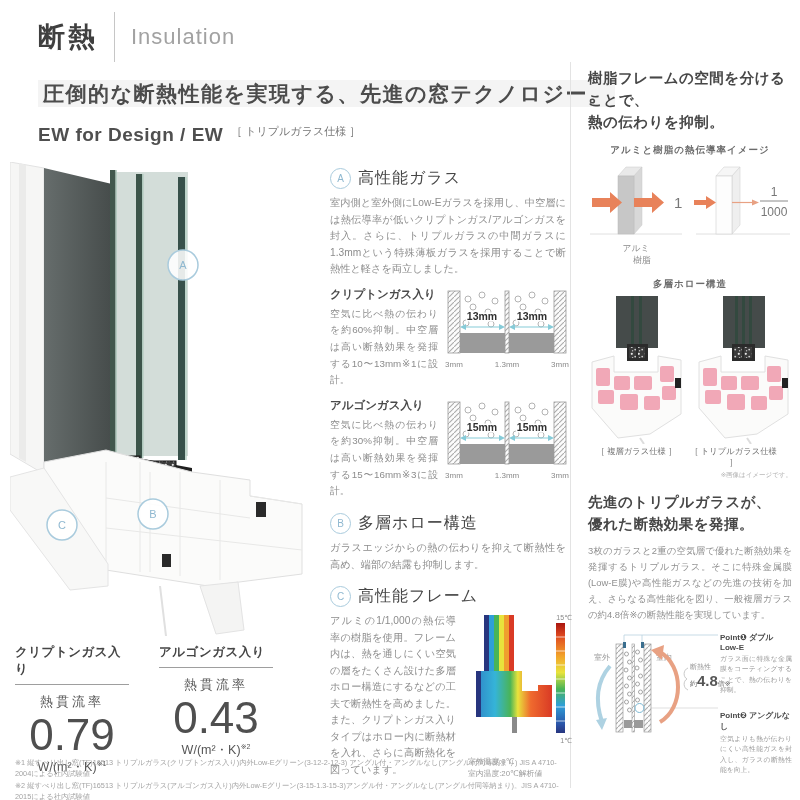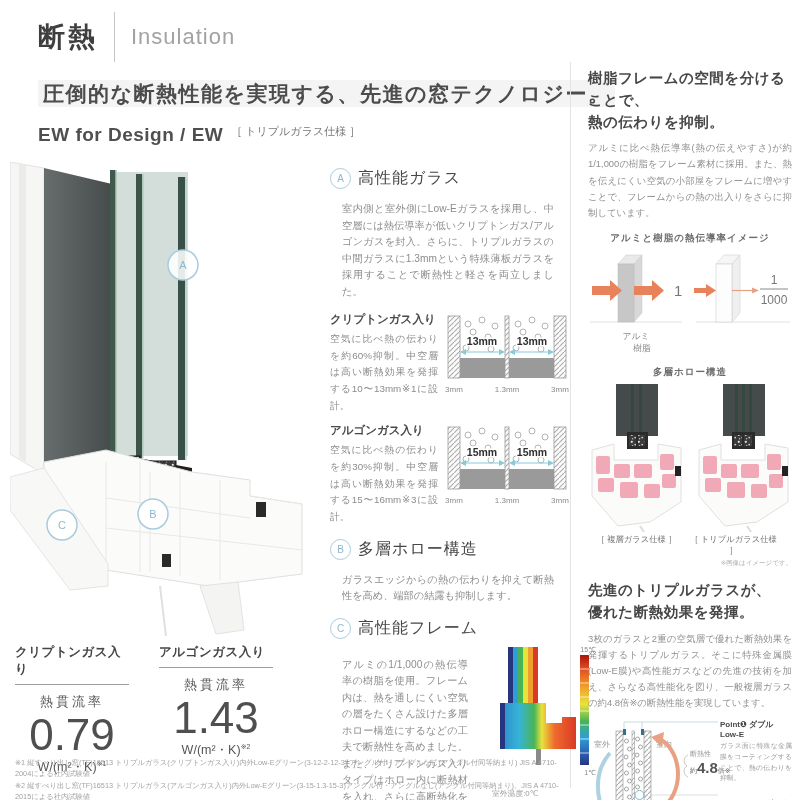--- a/index.html
+++ b/index.html
@@ -24,21 +24,21 @@
 
   
   .cutaway{position:absolute;left:10px;top:162px;width:308px;height:476px;}
 
   
   .mid{position:absolute;left:330px;top:168px;width:236px;}
   .feat-head{display:flex;align-items:center;gap:7px;margin-bottom:6px;}
   .badge{width:19px;height:19px;border:1.4px solid #a9cbdd;border-radius:50%;color:#8fb8d0;
          font-size:10px;display:flex;align-items:center;justify-content:center;flex:0 0 auto;}
   .feat-title{font-size:16px;font-weight:400;color:#474747;letter-spacing:1px;}
-  .feat-body{font-size:10.2px;color:#8c8c8c;line-height:1.62;text-align:justify;margin:12px;}
+  .feat-body{font-size:10.2px;color:#8c8c8c;line-height:1.62;text-align:justify;margin:0;}
   .sub{display:flex;gap:6px;margin-top:9px;}
   .sub-text{width:108px;flex:0 0 auto;}
   .sub-text h4{font-size:11.5px;font-weight:700;color:#4a4a4a;margin:0 0 4px 0;}
   .sub-text p{font-size:9.8px;color:#8c8c8c;line-height:1.7;margin:0;text-align:justify;}
   .sub-fig{width:126px;flex:0 0 auto;}
   .blockB{margin-top:13px;}
   .blockC{margin-top:13px;}
   .c-row{display:flex;gap:12px;}
   .c-text{width:126px;flex:0 0 auto;}
   .c-fig{width:104px;flex:0 0 auto;}
@@ -337,38 +337,37 @@
     <div class="stat-title">クリプトンガス入り</div>
     <div class="stat-rule"></div>
     <div class="stat-label">熱貫流率</div>
     <div class="stat-value">0.79</div>
     <div class="stat-unit"><span>W/(m²・K)</span><sup>※1</sup></div>
   </div>
   <div class="stat">
     <div class="stat-title">アルゴンガス入り</div>
     <div class="stat-rule"></div>
     <div class="stat-label">熱貫流率</div>
-    <div class="stat-value">1.43</div>
+    <div class="stat-value">0.43</div>
     <div class="stat-unit"><span>W/(m²・K)</span><sup>※2</sup></div>
   </div>
 </div>
 
 <div class="footnotes">
   <div>※1 縦すべり出し窓(TF)16513 トリプルガラス(クリプトンガス入り)内外Low-Eグリーン(3-12-2-12-3) アングル付・アングルなし(アングル付同等納まり) JIS A 4710-2004による社内試験値</div>
   <div>※2 縦すべり出し窓(TF)16513 トリプルガラス(アルゴンガス入り)内外Low-Eグリーン(3-15-1.3-15-3)アングル付・アングルなし(アングル付同等納まり)。JIS A 4710-2015による社内試験値</div>
 
 </div>
 
 <div class="side">
 
   <h3>
     <span>樹脂フレームの空間を分けることで、</span><br>
     <span>熱の伝わりを抑制。</span>
   </h3>
-  <p class="sbody">アルミに比べ熱伝導率(熱の伝えやすさ)が約1/1,000の樹脂をフレーム素材に採用。また、熱を伝えにくい空気の小部屋をフレームに増やすことで、フレームからの熱の出入りをさらに抑制しています。</p>
 
   <div class="fig-title">アルミと樹脂の熱伝導率イメージ</div>
   <svg width="204" height="82" viewBox="0 0 204 82" style="display:block;margin-top:3px;">
     <line x1="2" y1="74" x2="94" y2="74" stroke="#e0e0e0"></line>
     <line x1="108" y1="74" x2="202" y2="74" stroke="#e0e0e0"></line>
 
     <g>
       <polygon points="30,16 38,7 54,7 46,16" fill="#e9e9e9" stroke="#c9c9c9" stroke-width="0.5"></polygon>
       <polygon points="46,16 54,7 54,65 46,74" fill="#d8d8d8" stroke="#c9c9c9" stroke-width="0.5"></polygon>
       <rect x="30" y="16" width="16" height="58" fill="#c7c7c7" stroke="#b8b8b8" stroke-width="0.5"></rect>

